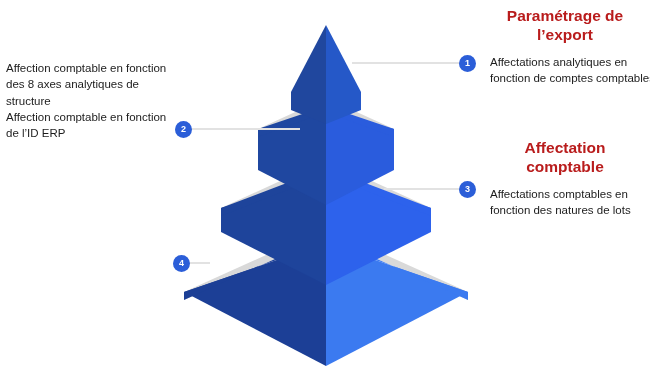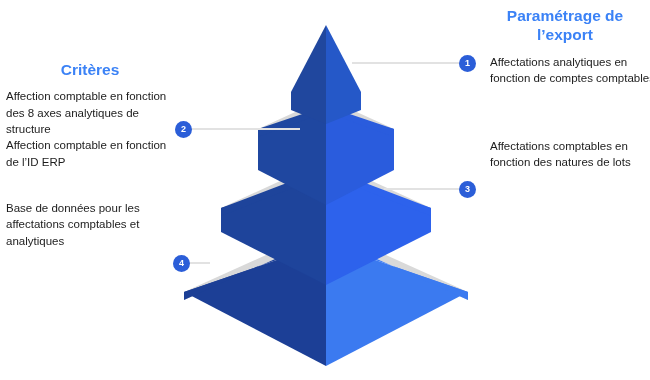--- a/index.html
+++ b/index.html
@@ -33,21 +33,21 @@
   }
 
   
   .callout {
     position: absolute;
   }
   .callout .c-title {
     font-weight: bold;
     font-size: 15.5px;
     line-height: 1.25;
-    color: #3b82f6;
+    color: #b91c1c;
     margin: 0 0 9px 0;
   }
   .callout .c-body {
     font-size: 11.5px;
     line-height: 1.42;
     color: #1c1c1c;
     margin: 0;
     white-space: pre-line;
   }
 
@@ -154,26 +154,25 @@
   <div class="badge" id="badge-2">2</div>
   <div class="badge" id="badge-3">3</div>
   <div class="badge" id="badge-4">4</div>
 
   <div class="callout right" id="callout-1">
     <p class="c-title">Paramétrage de l’export</p>
     <p class="c-body">Affectations analytiques en fonction de comptes comptables</p>
   </div>
 
   <div class="callout left" id="callout-2">
-    <p class="c-title">Critères</p>
     <p class="c-body">Affection comptable en fonction des 8 axes analytiques de structure
 Affection comptable en fonction de l’ID ERP</p>
   </div>
 
   <div class="callout right" id="callout-3">
+    <p class="c-title">Affectation comptable</p>
     <p class="c-body">Affectations comptables en fonction des natures de lots</p>
   </div>
 
   <div class="callout left" id="callout-4">
-    <p class="c-body">Base de données pour les affectations comptables et analytiques</p>
   </div>
 
 </div>
 
 </body></html>

